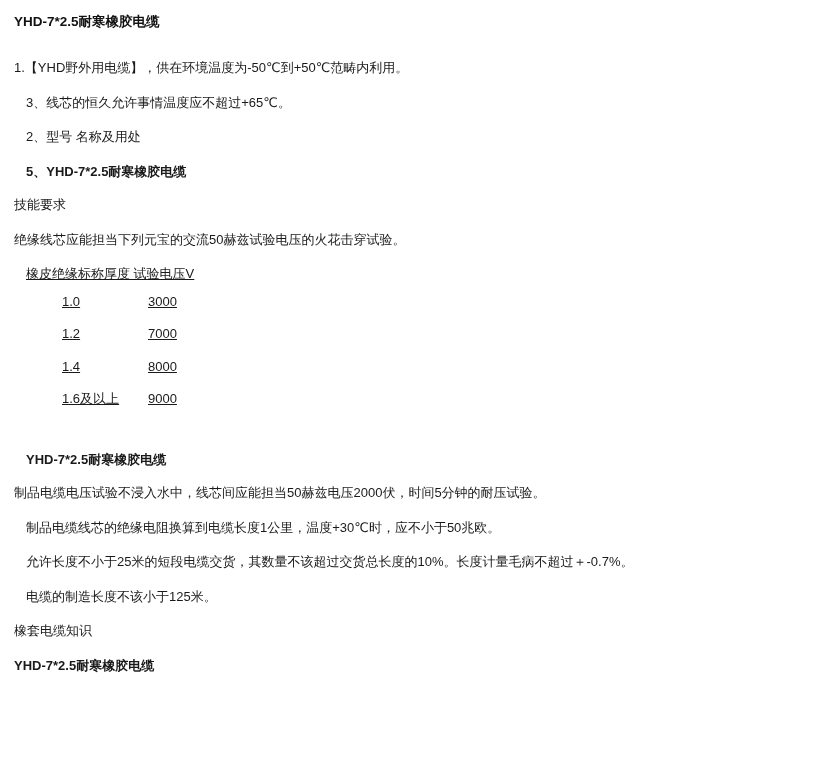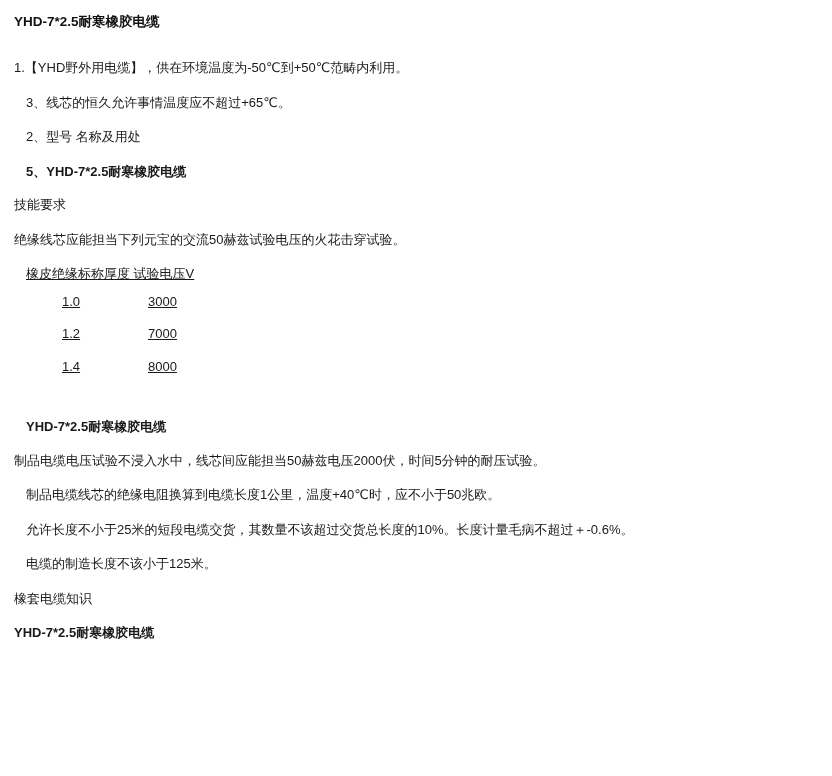--- a/index.html
+++ b/index.html
@@ -86,27 +86,31 @@
       <span class="c2">3000</span>
     </div>
     <div class="spec-row">
       <span class="c1">1.2</span>
       <span class="c2">7000</span>
     </div>
     <div class="spec-row">
       <span class="c1">1.4</span>
       <span class="c2">8000</span>
     </div>
+    <div class="spec-row">
+      <span class="c1">1.6及以上</span>
+      <span class="c2">9000</span>
+    </div>
   </div>
 
   <div class="gap-big"></div>
 
   <div class="section-title">YHD-7*2.5耐寒橡胶电缆</div>
 
   <div class="para">制品电缆电压试验不浸入水中，线芯间应能担当50赫兹电压2000伏，时间5分钟的耐压试验。</div>
-  <div class="para indent-1">制品电缆线芯的绝缘电阻换算到电缆长度1公里，温度+40℃时，应不小于50兆欧。</div>
-  <div class="para indent-1">允许长度不小于25米的短段电缆交货，其数量不该超过交货总长度的10%。长度计量毛病不超过＋-0.6%。</div>
+  <div class="para indent-1">制品电缆线芯的绝缘电阻换算到电缆长度1公里，温度+30℃时，应不小于50兆欧。</div>
+  <div class="para indent-1">允许长度不小于25米的短段电缆交货，其数量不该超过交货总长度的10%。长度计量毛病不超过＋-0.7%。</div>
   <div class="para indent-1">电缆的制造长度不该小于125米。</div>
 
   <div class="para">橡套电缆知识</div>
   <div class="section-title-flush">YHD-7*2.5耐寒橡胶电缆</div>
 
 </div>
 
 </body></html>

